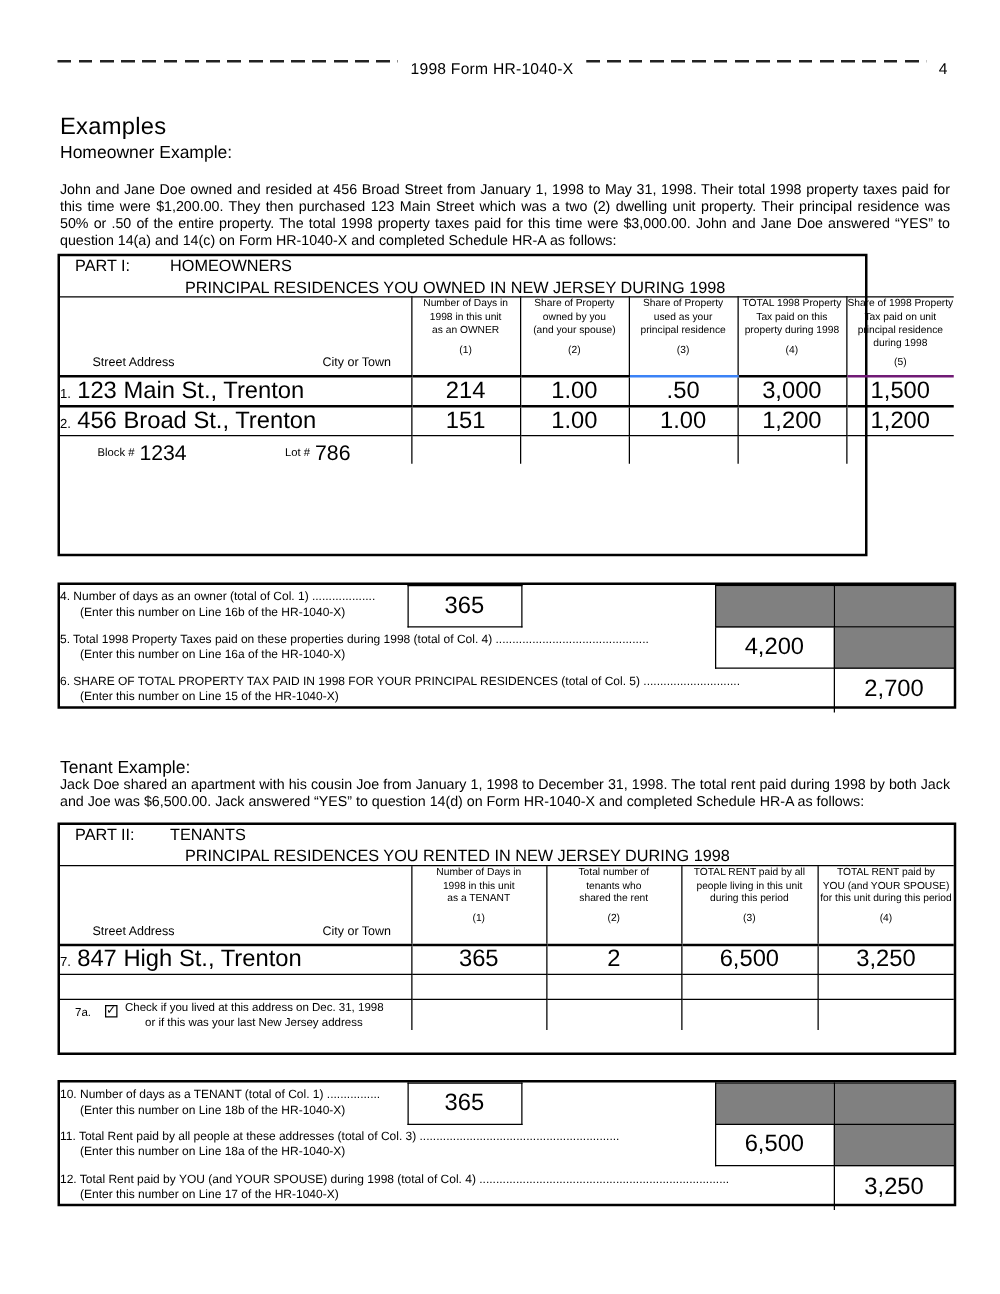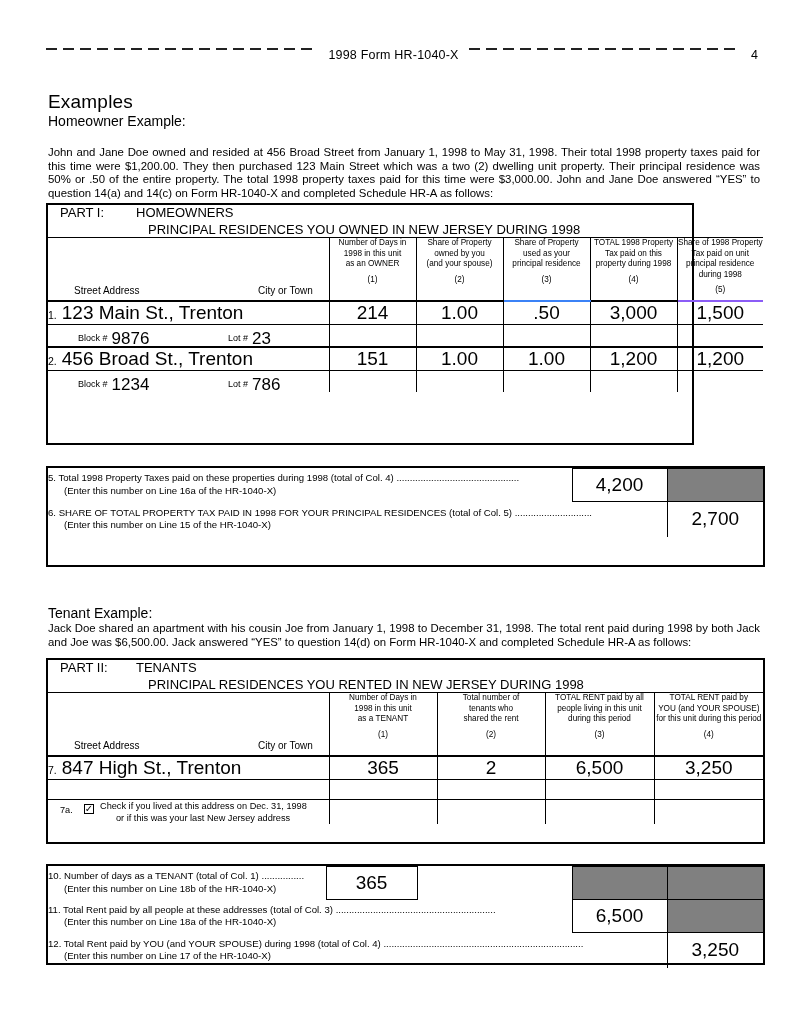--- a/index.html
+++ b/index.html
@@ -211,34 +211,23 @@
         </tr>
 
         <tr>
           <td class="addr-cell" style="border-left:none;border-top:2px solid #000;">
             <span class="idx">1.</span><span>123 Main St., Trenton</span>
           </td>
           <td class="val-cell" style="border-top:2px solid #000;">214</td>
           <td class="val-cell" style="border-top:2px solid #000;">1.00</td>
           <td class="val-cell" style="border-top:2px solid #3b82f6;">.50</td>
           <td class="val-cell" style="border-top:2px solid #000;">3,000</td>
-          <td class="val-cell" style="border-right:none;border-top:2px solid #8b5cf6;">1,500</td>
-        </tr>
-
-        <tr>
-          <td class="blocklot" style="border-left:none;">
-            <span class="bl"><span>Block #</span><span class="num">9876</span></span>
-            <span class="lt"><span>Lot #</span><span class="num">23</span></span>
-          </td>
-          <td></td>
-          <td></td>
-          <td></td>
-          <td></td>
-          <td style="border-right:none;"></td>
-        </tr>
+          <td class="val-cell" style="border-right:none;border-top:2px solid #701a75;">1,500</td>
+        </tr>
+
 
 
         <tr>
           <td class="addr-cell" style="border-left:none;border-top:2px solid #000;">
             <span class="idx">2.</span><span>456 Broad St., Trenton</span>
           </td>
           <td class="val-cell" style="border-top:2px solid #000;">151</td>
           <td class="val-cell" style="border-top:2px solid #000;">1.00</td>
           <td class="val-cell" style="border-top:2px solid #000;">1.00</td>
           <td class="val-cell" style="border-top:2px solid #000;">1,200</td>
@@ -263,20 +252,30 @@
   <div class="sumframe" style="left:46px; top:466px; width:719px; height:101px;">
     <table class="sumtbl">
       <colgroup>
         <col style="width:278px">
         <col style="width:91px">
         <col style="width:155px">
         <col style="width:95px">
         <col style="width:96px">
       </colgroup>
       <tbody>
+        <tr style="height:33px;">
+          <td class="sum-label nobord">
+            <div>4.  Number of days as an owner (total of Col. 1) ...................</div>
+            <div class="ln2">(Enter this number on Line 16b of the HR-1040-X)</div>
+          </td>
+          <td class="cellbox sum-num">365</td>
+          <td class="nobord"></td>
+          <td class="gray"></td>
+          <td class="gray"></td>
+        </tr>
         <tr style="height:33px;">
           <td class="sum-label nobord" colspan="3">
             <div>5.  Total 1998 Property Taxes paid on these properties during 1998 (total of Col. 4) ..............................................</div>
             <div class="ln2">(Enter this number on Line 16a of the HR-1040-X)</div>
           </td>
           <td class="cellbox sum-num">4,200</td>
           <td class="gray"></td>
         </tr>
         <tr style="height:35px;">
           <td class="sum-label nobord" colspan="4" style="border-right:1px solid #000;">

